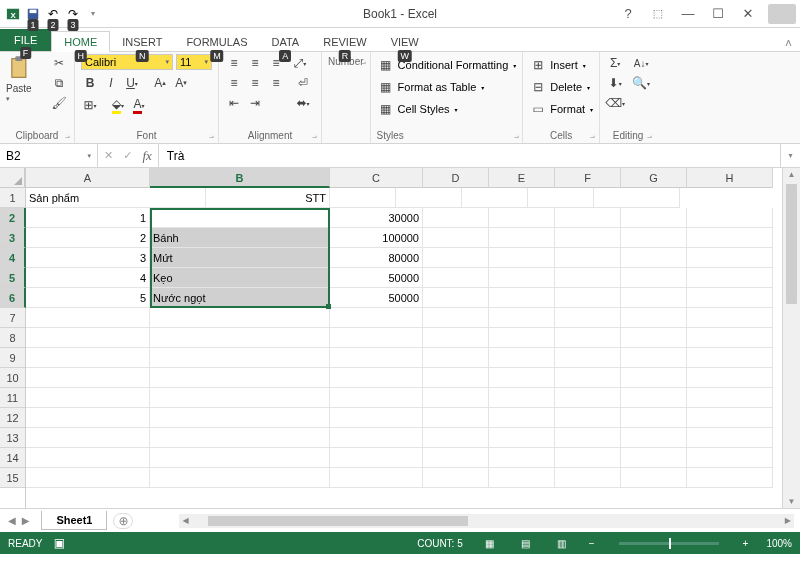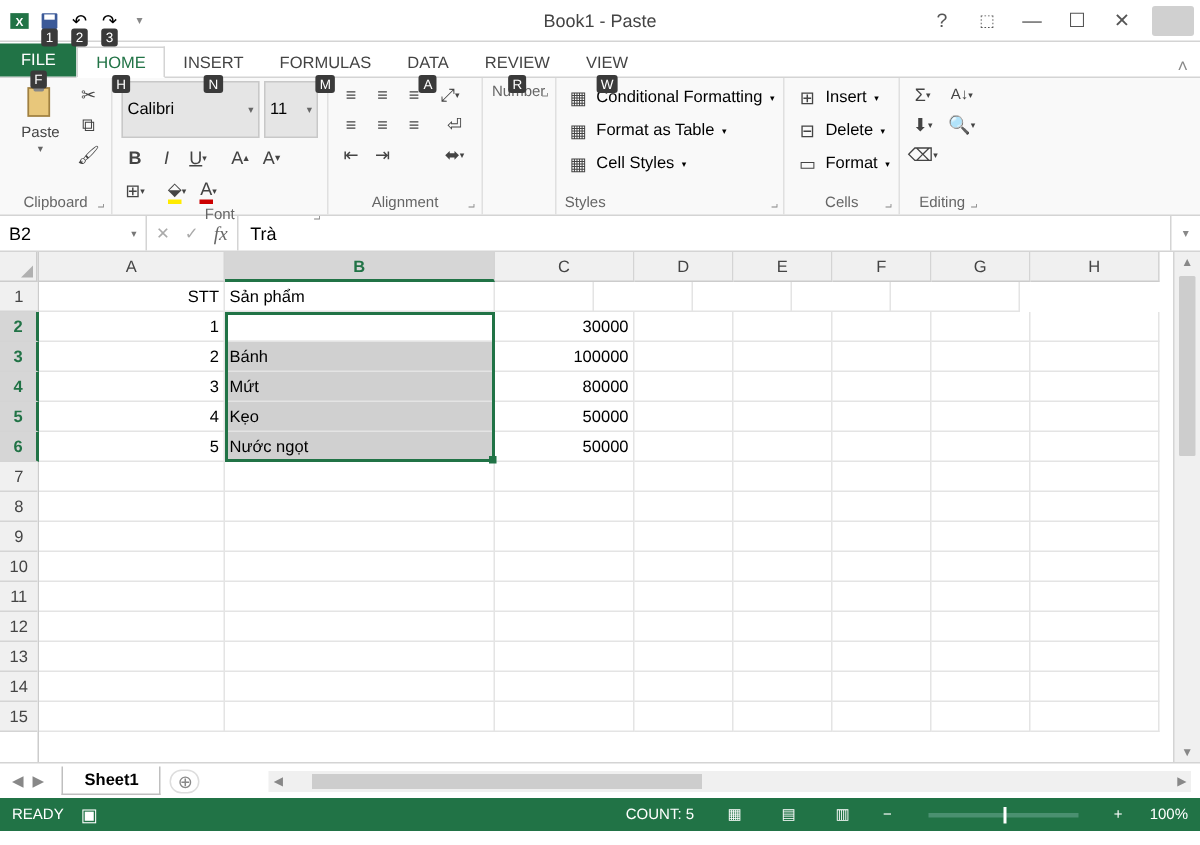--- a/index.html
+++ b/index.html
@@ -23,26 +23,26 @@
 .tab.active { background: #fff; border: 1px solid #d4d4d4; border-bottom: 1px solid #fff; margin-bottom: -1px; color: #217346; }
 .tab .keytip { top: 18px; }
 .tabs-right { margin-left: auto; display: flex; align-items: center; color: #888; font-size: 16px; padding-right: 8px; gap: 2px; }
 
 
 .ribbon { height: 92px; background: #f9f9f9; border-bottom: 1px solid #d4d4d4; display: flex; }
 .group { border-right: 1px solid #e0e0e0; padding: 2px 6px 0; display: flex; flex-direction: column; }
 .group-body { flex: 1; display: flex; align-items: flex-start; gap: 2px; }
 .group-label { text-align: center; font-size: 10px; color: #666; padding: 2px 0; position: relative; }
 .group-label::after { content: "⌐"; position: absolute; right: -2px; bottom: 1px; font-size: 8px; color: #888; transform: rotate(180deg); }
-.big-btn { display: flex; flex-direction: column; align-items: center; width: 42px; gap: 1px; }
+.big-btn { display: flex; flex-direction: column; align-items: flex-start; width: 42px; gap: 1px; }
 .big-btn .ico { width: 28px; height: 28px; display:flex; align-items:center; justify-content:center; }
 .big-btn .lbl { font-size: 10px; color: #444; }
 .col { display: flex; flex-direction: column; gap: 2px; }
 .row { display: flex; align-items: center; gap: 3px; }
-.drop { border: 1px solid #c8c8c8; background: #e5e5e5; padding: 12px 3px; font-size: 11px; display: flex; align-items: center; justify-content: space-between; }
+.drop { border: 1px solid #c8c8c8; background: #fde047; padding: 1px 3px; font-size: 11px; display: flex; align-items: center; justify-content: space-between; }
 .drop .arr { font-size: 7px; color: #666; margin-left: 3px; }
 .mini { width: 18px; height: 18px; display: flex; align-items: center; justify-content: center; font-size: 12px; color: #444; }
 
 
 .fbar { height: 24px; border-bottom: 1px solid #d4d4d4; display: flex; align-items: stretch; }
 .namebox { width: 98px; border-right: 1px solid #d4d4d4; display: flex; align-items: center; padding: 0 6px; font-size: 12px; justify-content: space-between; }
 .namebox .arr { font-size: 7px; color: #777; }
 .fx-btns { display: flex; align-items: center; border-right: 1px solid #d4d4d4; padding: 0 6px; gap: 10px; color: #aaa; }
 .fx { font-style: italic; font-family: "Times New Roman", serif; color: #666; font-size: 13px; }
 .formula-in { flex: 1; padding: 0 8px; font-size: 12px; display: flex; align-items: center; }
@@ -106,21 +106,21 @@
         <svg viewBox="0 0 16 16">
           <rect x="2" y="2" width="12" height="12" fill="#3b5998" rx="1"></rect>
           <rect x="4" y="3" width="8" height="4" fill="#fff"></rect>
         </svg>
         <span class="keytip">1</span>
       </div>
     <div class="qat-item">↶<span class="keytip">2</span></div>
     <div class="qat-item">↷<span class="keytip">3</span></div>
     <div class="qat-item" style="font-size:8px;color:#888">▾</div>
   </div>
-  <div class="title">Book1 - Paste</div>
+  <div class="title">Book1 - Excel</div>
   <div class="winctrl">
     <div>?</div>
     <div style="font-size:11px">⬚</div>
     <div>—</div>
     <div>☐</div>
     <div>✕</div>
     <div class="avatar"></div>
   </div>
 </div>
 
@@ -335,22 +335,22 @@
         <div class="ch colw-C">C</div>
         <div class="ch colw-D">D</div>
         <div class="ch colw-E">E</div>
         <div class="ch colw-F">F</div>
         <div class="ch colw-G">G</div>
         <div class="ch colw-H">H</div>
       </div>
     <div class="cells" id="cells">
 
     <div class="crow">
+          <div class="cell colw-B">Sản phẩm</div>
           <div class="cell colw-A r">STT</div>
-          <div class="cell colw-B">Sản phẩm</div>
           <div class="cell colw-D"></div>
           <div class="cell colw-E"></div>
           <div class="cell colw-F"></div>
           <div class="cell colw-G"></div>
           <div class="cell colw-H"></div>
         </div>
         <div class="crow">
           <div class="cell colw-A r">1</div>
           <div class="cell colw-B selbg">Trà</div>
           <div class="cell colw-C r">30000</div>

